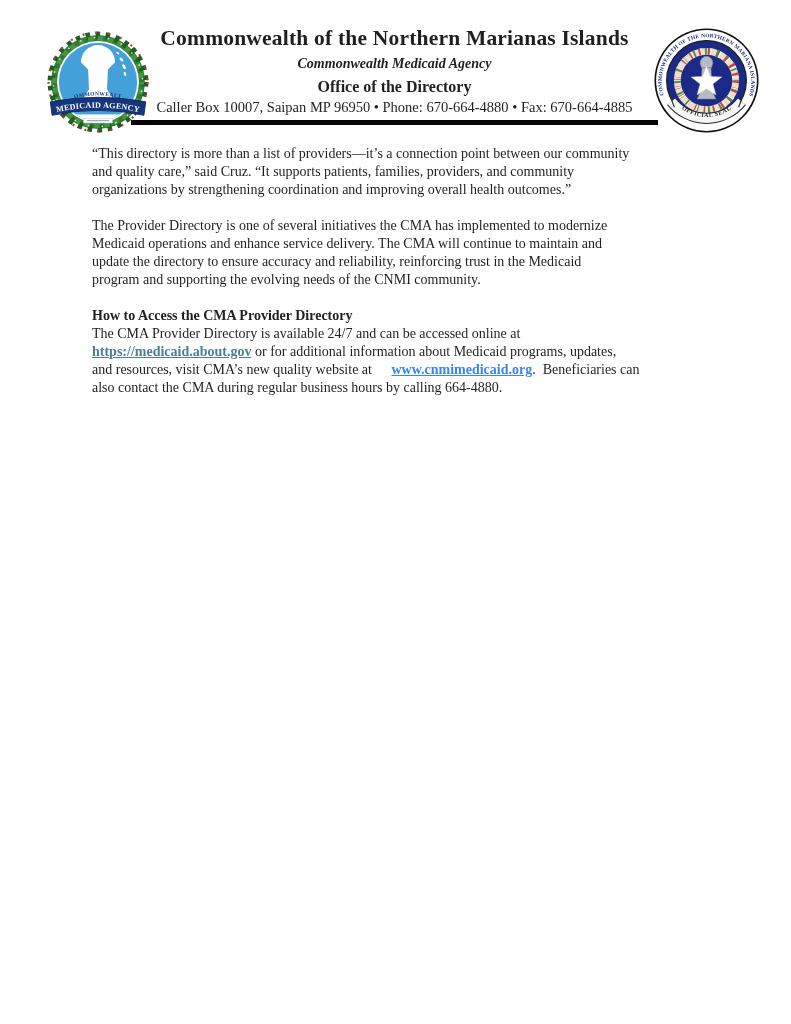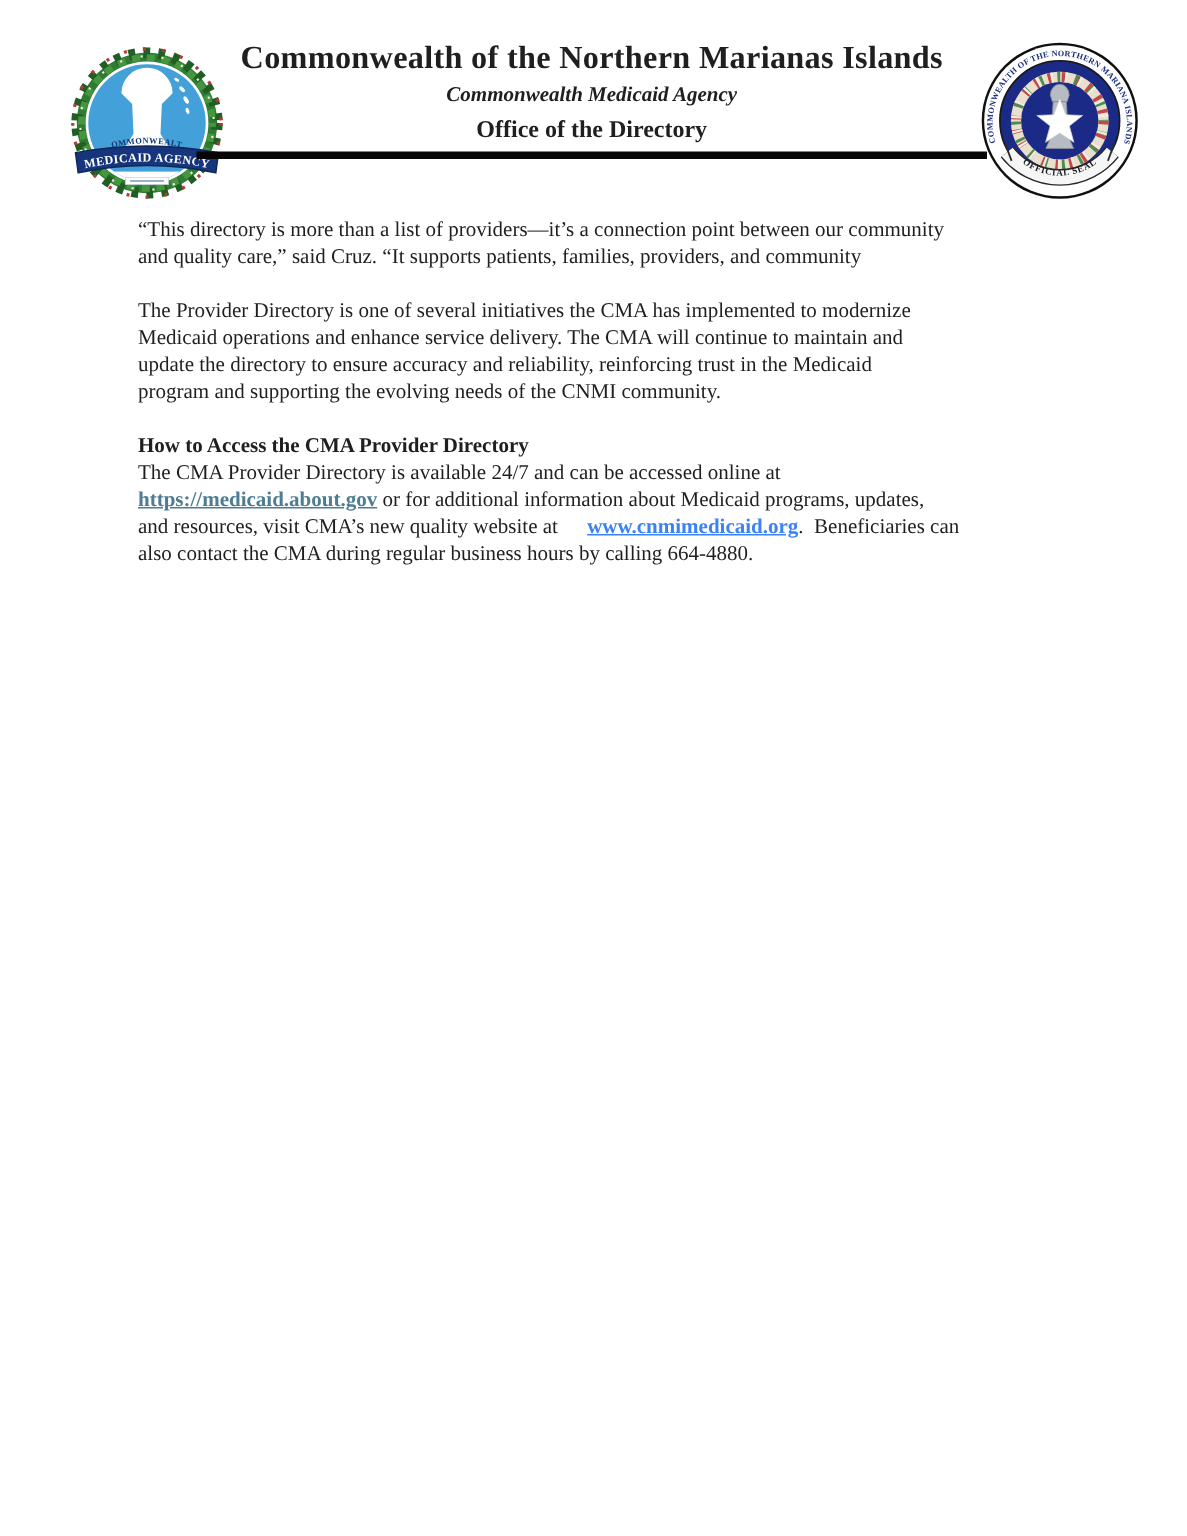--- a/index.html
+++ b/index.html
@@ -98,20 +98,21 @@
     <g>
       <rect x="44" y="100.5" width="32" height="5" fill="#ffffff" stroke="#c6d2dc" stroke-width="0.6"></rect>
       <rect x="47.5" y="102.3" width="25" height="1.3" fill="#8fa6bb"></rect>
     </g>
   </svg>
 
   <div class="letterhead-center">
     <div class="org-line1">Commonwealth of the Northern Marianas Islands</div>
     <div class="org-line2">Commonwealth Medicaid Agency</div>
     <div class="org-line3">Office of the Directory</div>
+    <div class="contact-line">Caller Box 10007, Saipan MP 96950 • Phone: 670-664-4880 • Fax: 670-664-4885</div>
     <div class="header-rule" style="background: rgb(6, 6, 6);"></div>
   </div>
 
   <svg class="seal-right" viewBox="0 0 110 110">
     <circle cx="55" cy="55" r="53.5" fill="#101010"></circle>
     <circle cx="55" cy="55" r="51.8" fill="#ffffff"></circle>
     <path id="st" d="M11,70 A46,46 0 1 1 99,70" fill="none"></path>
     <text font-size="5.6" font-weight="bold" fill="#1c2d7c" letter-spacing="0.2">
       <textPath href="#st" textLength="172" lengthAdjust="spacingAndGlyphs">COMMONWEALTH OF THE NORTHERN MARIANA ISLANDS</textPath>
     </text>
@@ -134,21 +135,21 @@
       <path d="M92.5,70.5 L88,82.5" stroke="#2a2a2a" stroke-width="1.2"></path>
     </g>
     <path id="sbt" d="M24.5,79.5 A42,42 0 0 0 85.5,79.5" fill="none"></path>
     <text font-size="6.3" font-weight="bold" fill="#1f1f1f" letter-spacing="0.5" text-anchor="middle">
       <textPath href="#sbt" startOffset="50%">OFFICIAL SEAL</textPath>
     </text>
   </svg>
 
   <main class="body-text">
 
-    <p><span class="line">“This directory is more than a list of providers—it’s a connection point between our community</span><br><span class="line">and quality care,” said Cruz. “It supports patients, families, providers, and community</span><br></p>
+    <p><span class="line">“This directory is more than a list of providers—it’s a connection point between our community</span><br><span class="line">and quality care,” said Cruz. “It supports patients, families, providers, and community</span><br><span class="line">organizations by strengthening coordination and improving overall health outcomes.”</span></p>
 
     <p><span class="line">The Provider Directory is one of several initiatives the CMA has implemented to modernize</span><br><span class="line">Medicaid operations and enhance service delivery. The CMA will continue to maintain and</span><br><span class="line">update the directory to ensure accuracy and reliability, reinforcing trust in the Medicaid</span><br><span class="line">program and supporting the evolving needs of the CNMI community.</span></p>
 
     <h3>How to Access the CMA Provider Directory</h3>
     <p>
       <span class="line">The CMA Provider Directory is available 24/7 and can be accessed online at</span><br>
       <a class="doclink" href="#" style="color: rgb(78, 125, 147);">https://medicaid.about.gov</a><span class="line"> or for additional information about Medicaid programs, updates,</span><br>
       <span class="line">and resources, visit CMA’s new quality website at </span><a class="doclink" href="#" style="color: #3b82f6; margin-left: 16px;">www.cnmimedicaid.org</a><span class="line">.  Beneficiaries can</span><br>
       <span class="line">also contact the CMA during regular business hours by calling 664-4880.</span>
     </p>

